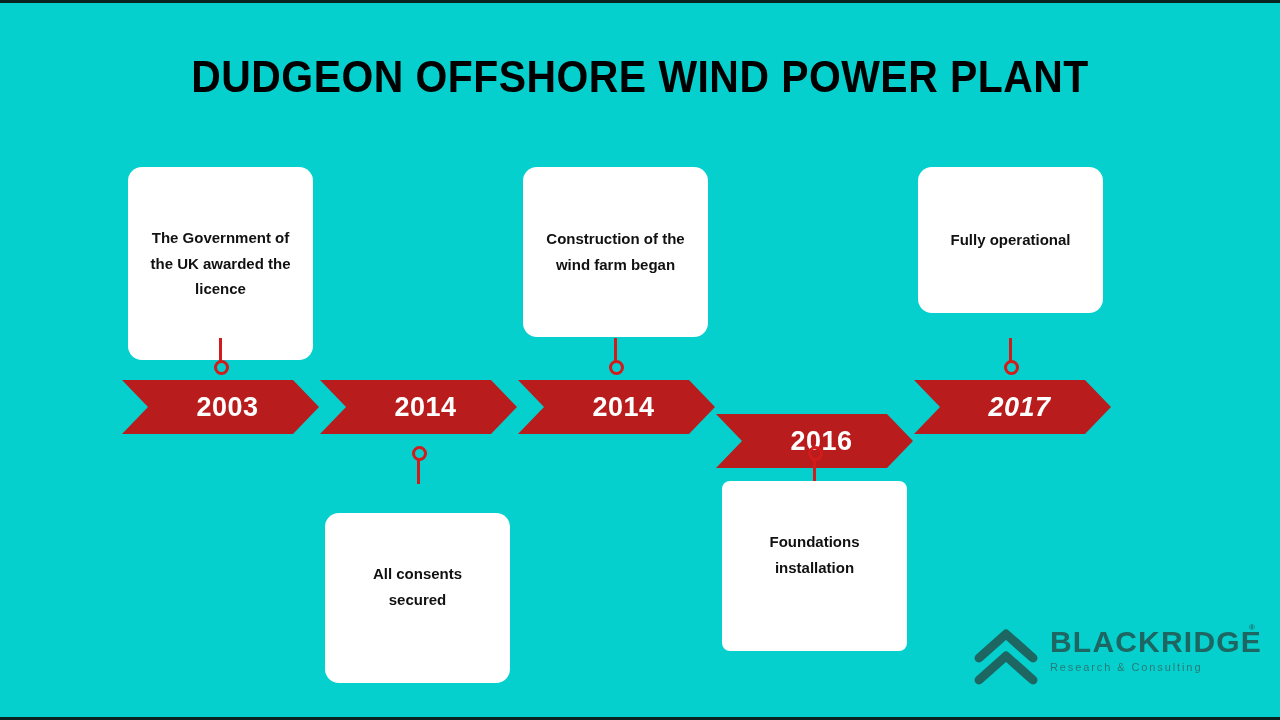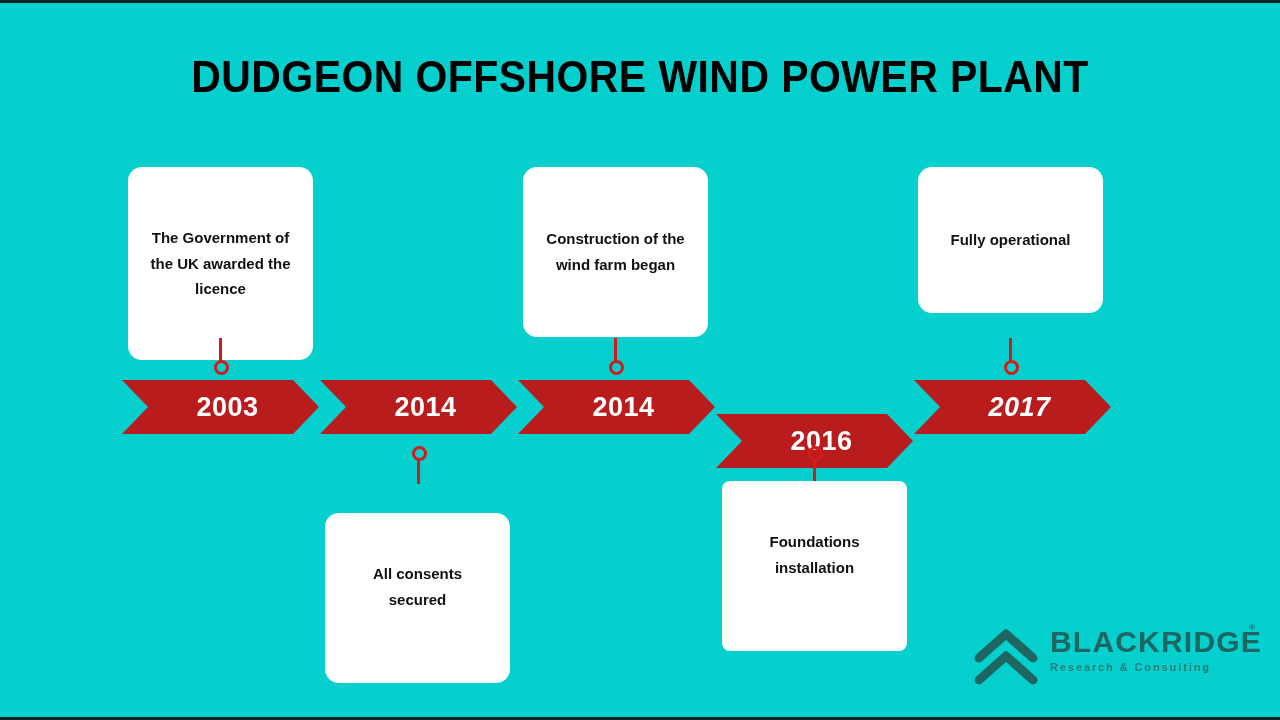--- a/index.html
+++ b/index.html
@@ -156,21 +156,21 @@
     position: absolute;
     right: -6px;
     top: -2px;
     font-size: 8px;
     color: #1d6661;
     font-weight: bold;
   }
   #logo-tagline {
     margin-top: 3px;
     font-size: 11px;
-    font-weight: bold;
+    font-weight: normal;
     letter-spacing: 1.9px;
     color: #2a7a74;
     white-space: nowrap;
   }
 </style>
 </head>
 <body>
 
 <div id="canvas">
 

